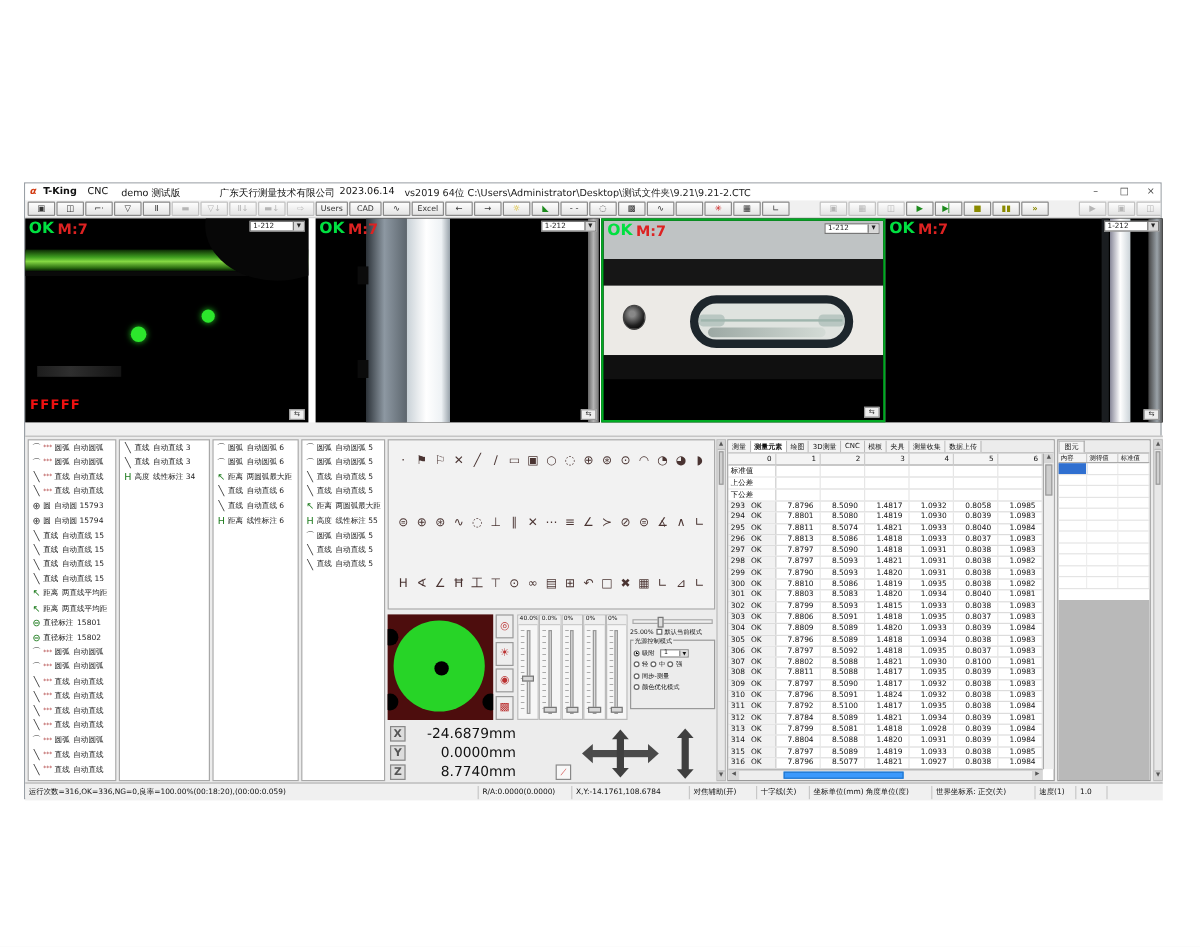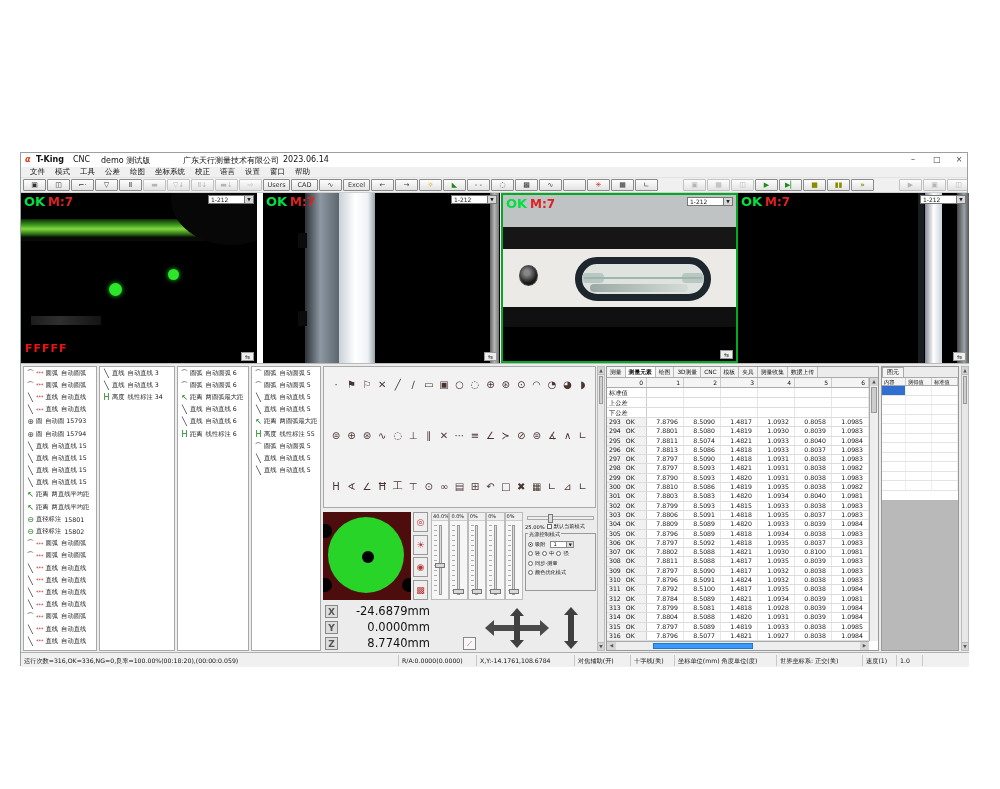--- a/index.html
+++ b/index.html
@@ -213,38 +213,26 @@
 
 <div class="app">
 
   <div class="titlebar">
     <span class="tb-logo">α</span>
     <span class="tb-app">T-King</span>
     <span class="tb-mode">CNC</span>
     <span class="tb-edition">demo 测试版</span>
     <span class="tb-company">广东天行测量技术有限公司</span>
     <span class="tb-date">2023.06.14</span>
+    <span class="tb-path">vs2019 64位  C:\Users\Administrator\Desktop\测试文件夹\9.21\9.21-2.CTC</span>
     <span class="wbtn min">–</span>
     <span class="wbtn max">□</span>
     <span class="wbtn close">×</span>
   </div>
 
-  <div class="menubar" id="menubar">
-      <span class="menu-item">文件</span>
-      <span class="menu-item">模式</span>
-      <span class="menu-item">工具</span>
-      <span class="menu-item">公差</span>
-      <span class="menu-item">绘图</span>
-      <span class="menu-item">坐标系统</span>
-      <span class="menu-item">校正</span>
-      <span class="menu-item">语言</span>
-      <span class="menu-item">设置</span>
-      <span class="menu-item">窗口</span>
-      <span class="menu-item">帮助</span>
-    </div>
 
   <div class="toolbar" id="toolbar">
       <span class="tb">▣</span>
       <span class="tb">◫</span>
       <span class="tb">⌐·</span>
       <span class="tb">▽</span>
       <span class="tb">Ⅱ</span>
       <span class="tb dim">▬</span>
       <span class="tb dim">▽↓</span>
       <span class="tb dim">Ⅱ↓</span>

